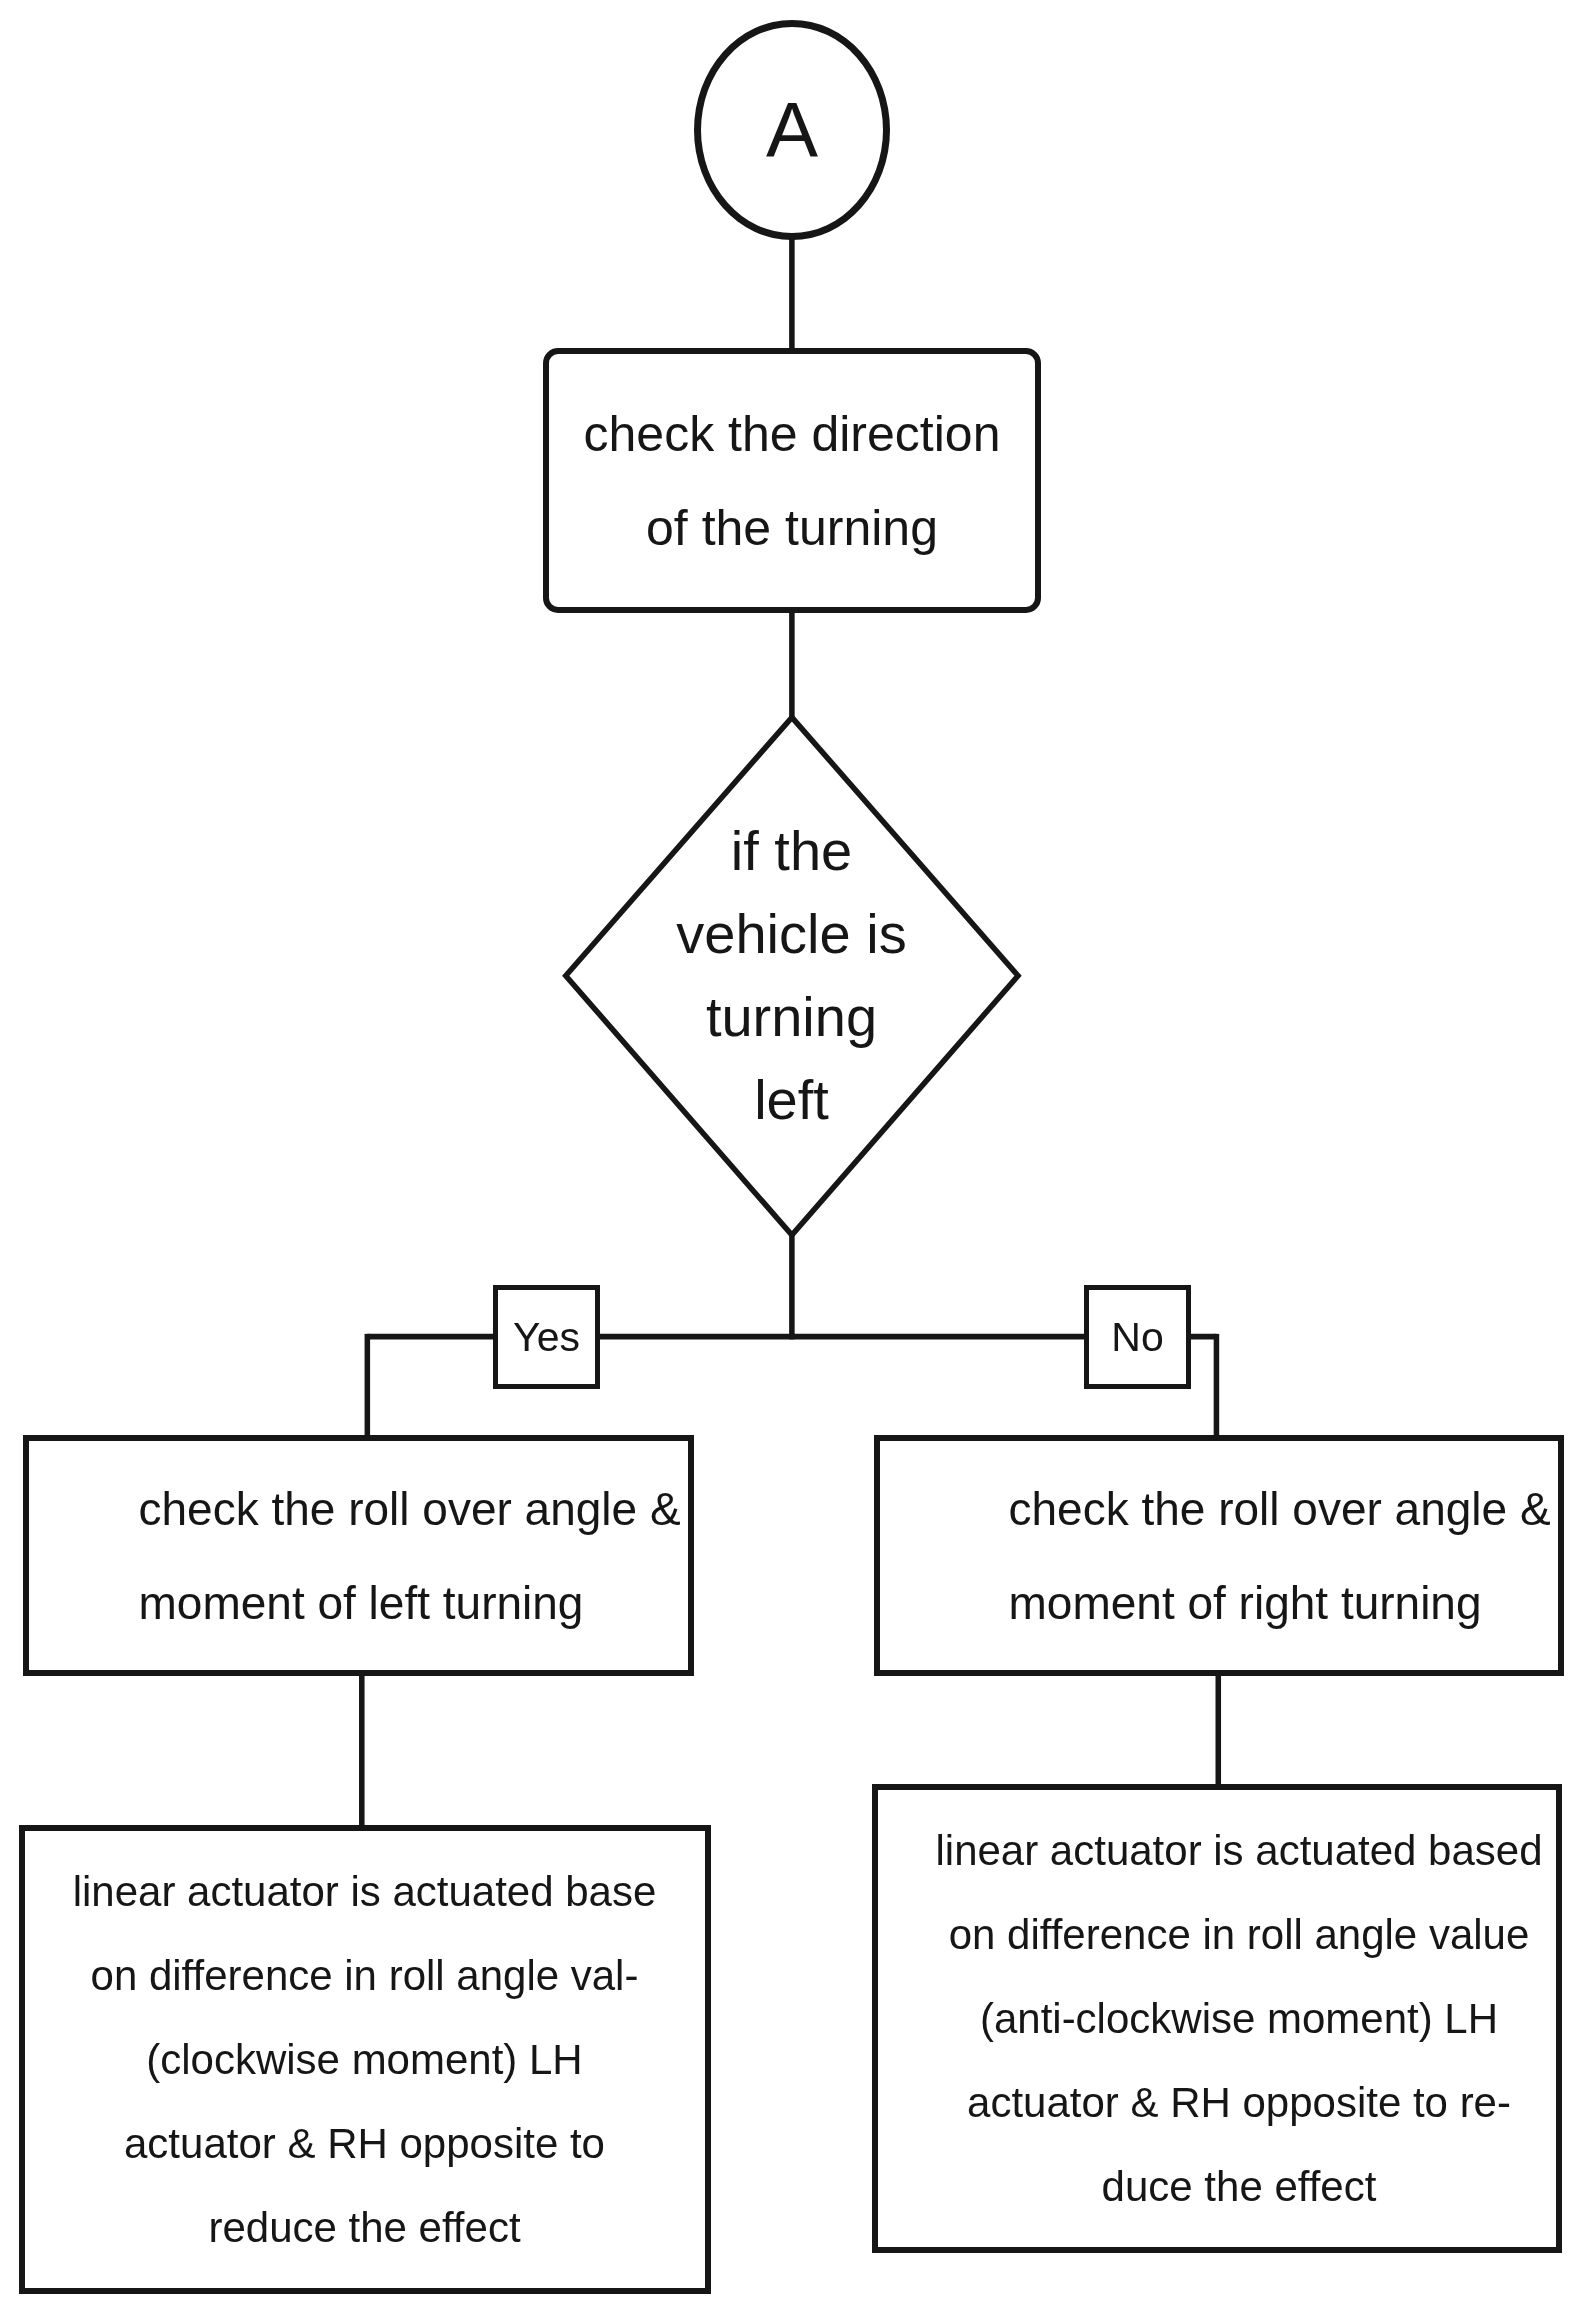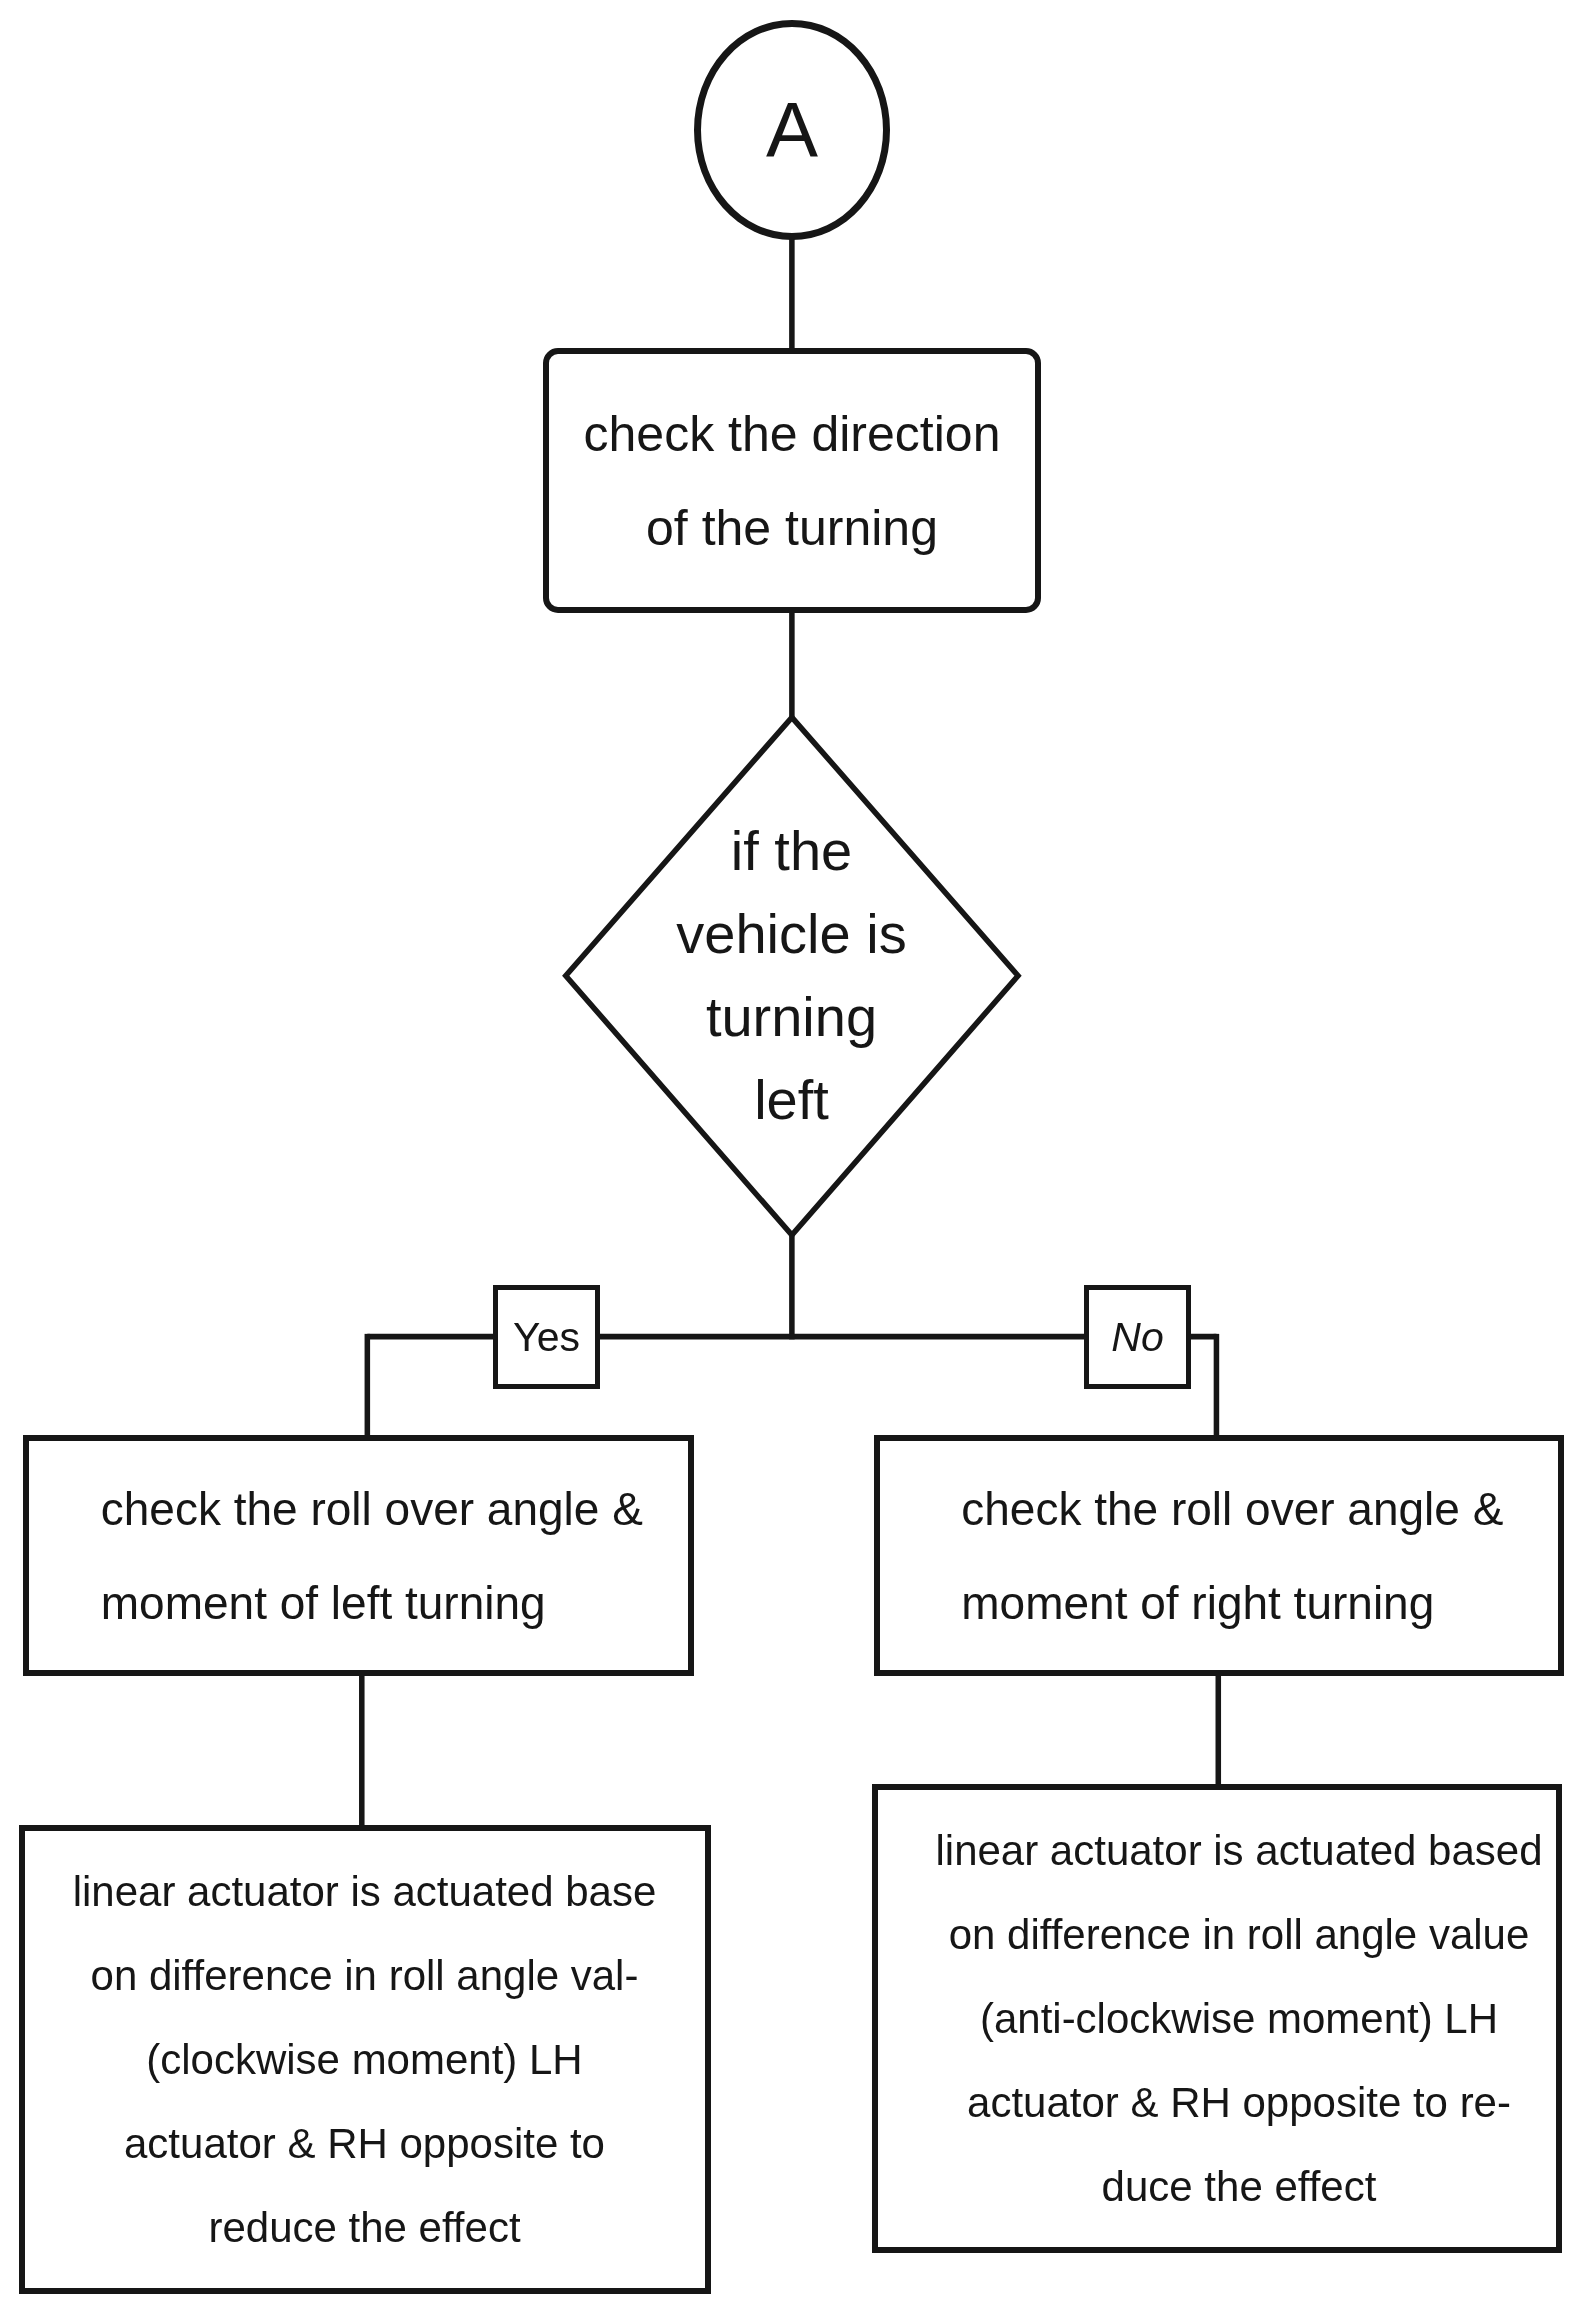--- a/index.html
+++ b/index.html
@@ -51,25 +51,25 @@
     display: flex; align-items: center; justify-content: center;
     font-size: 56px; line-height: 83px; text-align: center;
     white-space: pre-line;
   }
   .branch-label {
     width: 107px; height: 104px; top: 1285px;
     font-size: 41px;
     margin-left: 48px;
   }
   .yes-label { left: 445px; }
-  .no-label  { left: 1036px; font-style: italic; }
+  .no-label  { left: 1036px; }
   .box-mid {
     top: 1435px; width: 671px; height: 241px;
     font-size: 46px; line-height: 94px;
-    justify-content: center;
+    justify-content: flex-end;
     padding-left: 34px; padding-right: 7.4px;
   }
   .box-mid-left  { left: 23px; }
   .box-mid-right { left: 874px; width: 690px; }
   .box-bottom {
     width: 692px; height: 469px;
     font-size: 42px; line-height: 84px;
   }
   .box-bottom-left  { left: 18.5px;  top: 1825px; }
   .box-bottom-right { left: 872px; top: 1784px; width: 690px; padding-left: 44px; }

